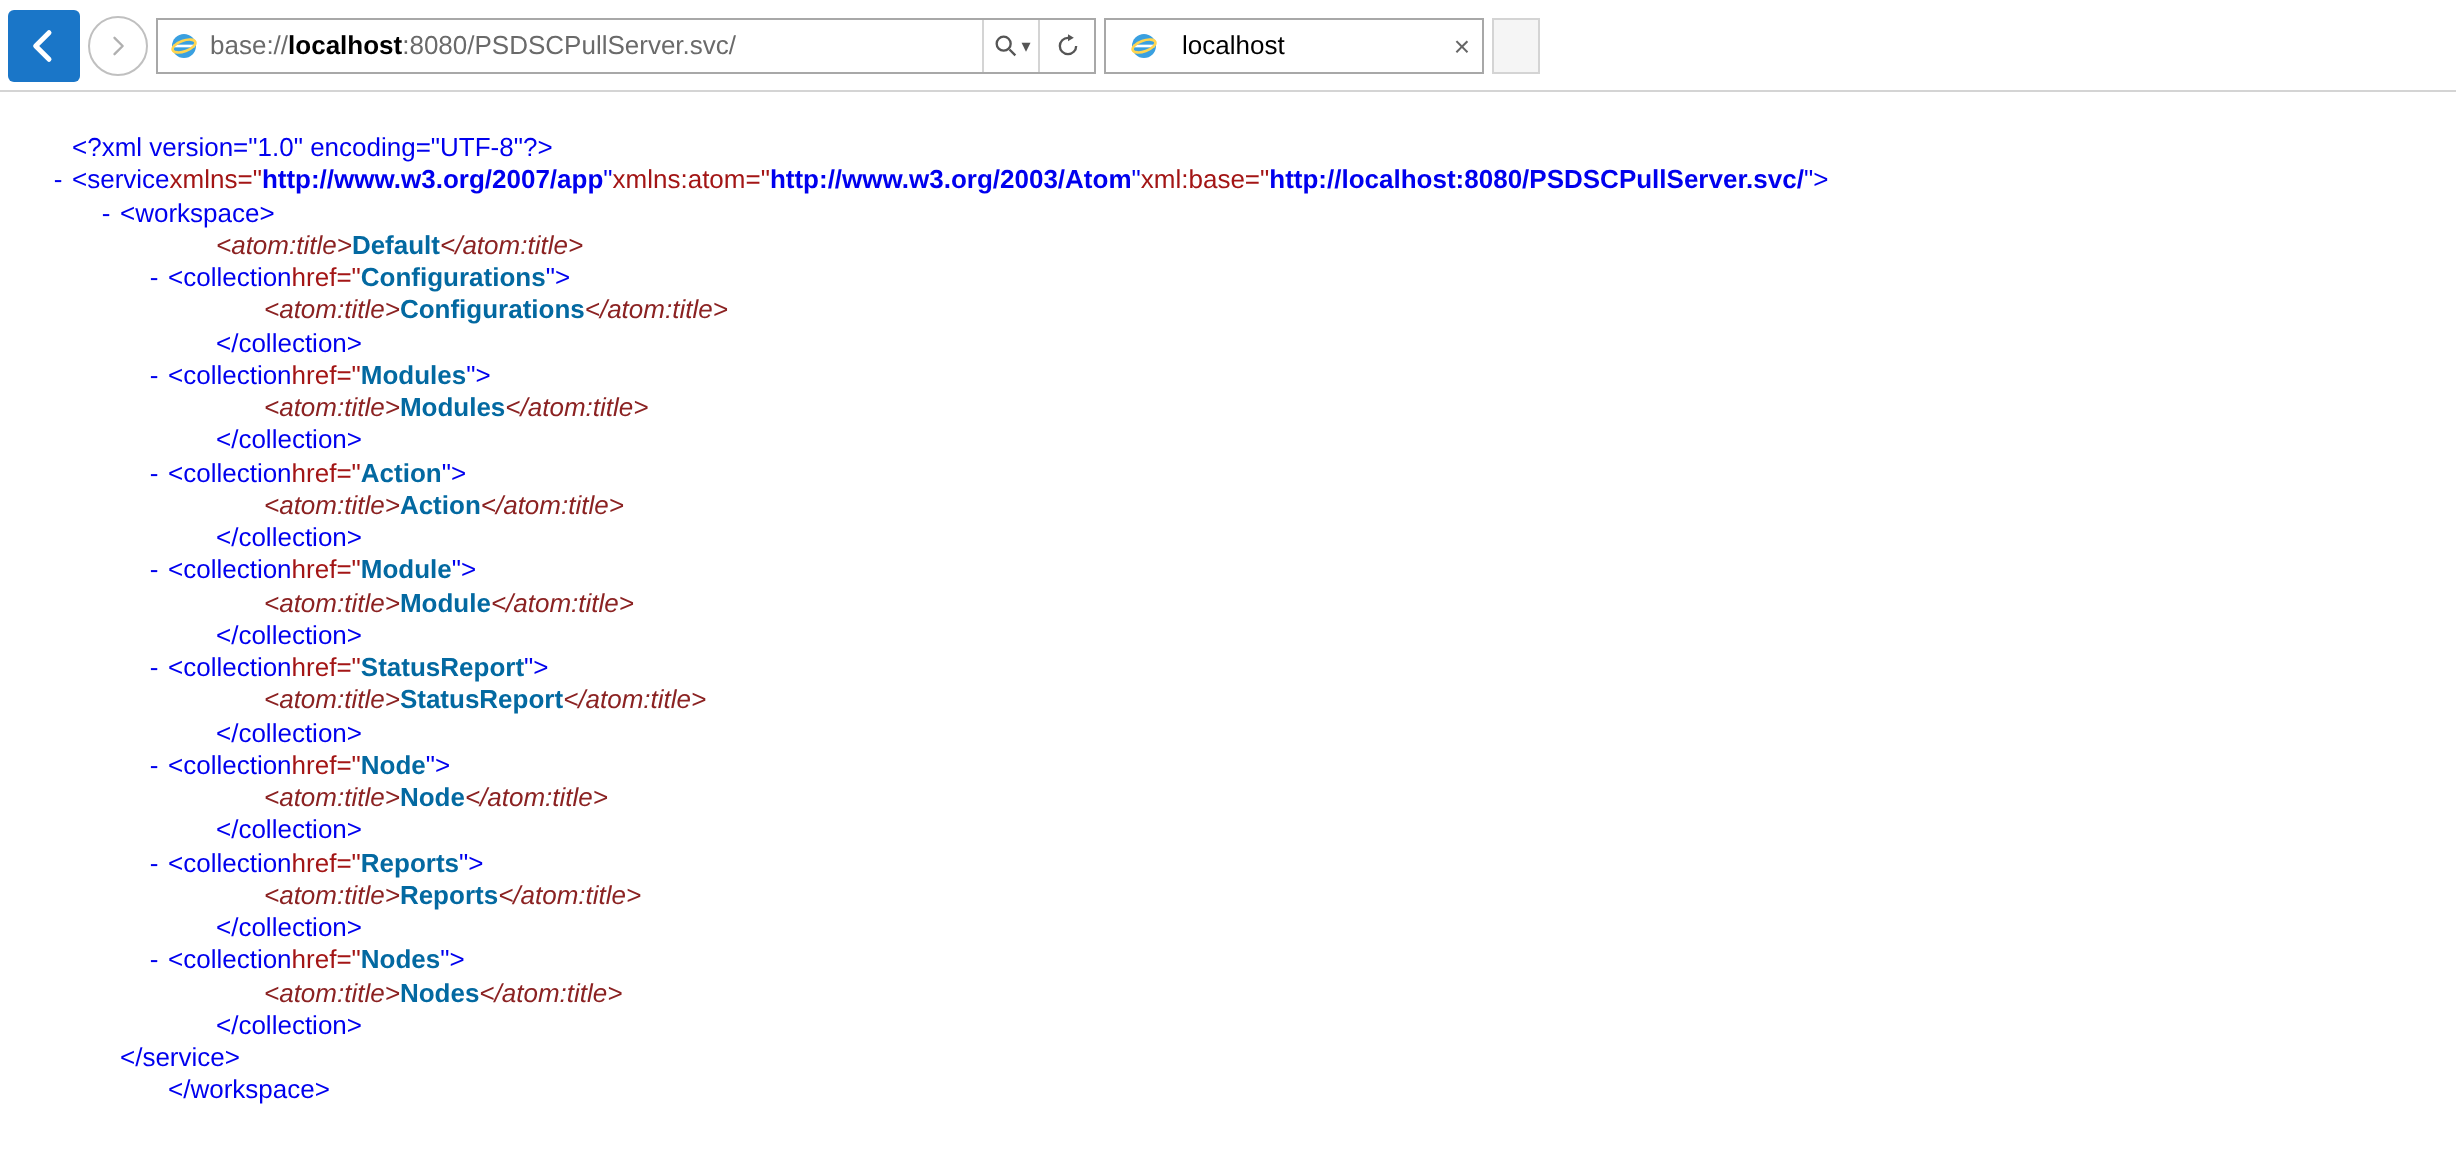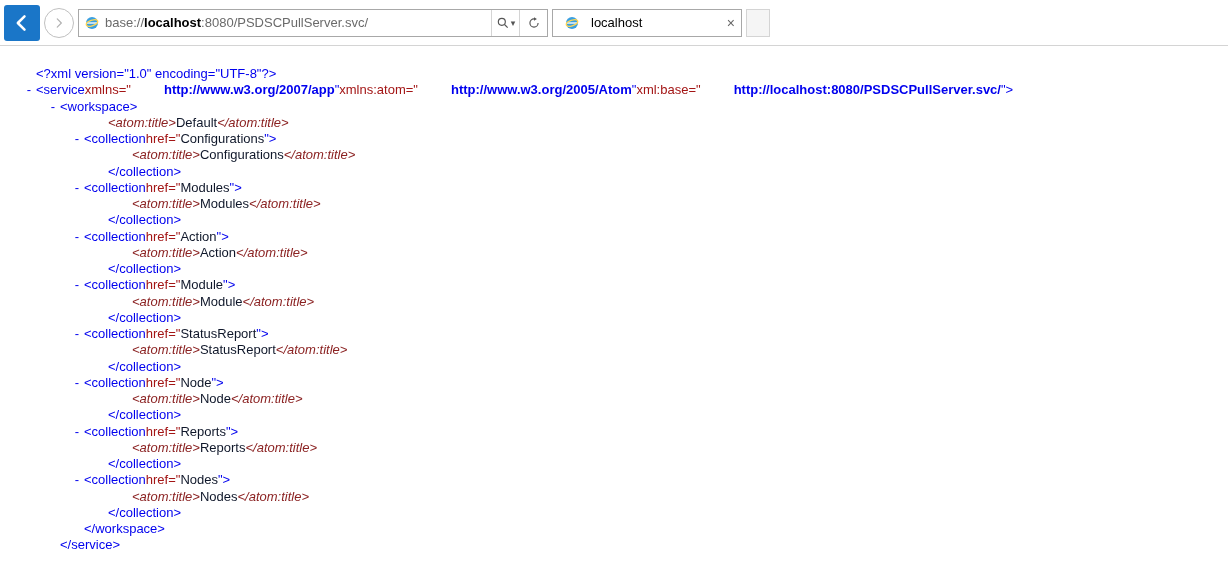--- a/index.html
+++ b/index.html
@@ -107,22 +107,22 @@
   .content {
     padding: 20px 24px;
     font-family: "Segoe UI", Verdana, sans-serif;
     font-size: 13px;
     line-height: 1.25;
     white-space: nowrap;
   }
   .brown { color: #8B2222; font-style: italic; }
   .blue { color: #0000EE; }
   .darkred { color: #A31515; }
-  .bold { font-weight: 400; color: #0f172a; }
-  .bluebold { color: #0000EE; font-weight: 700; margin-left: 33px; }
+  .bold { font-weight: 700; color: #0369a1; }
+  .bluebold { color: #0000EE; font-weight: 700; }
   .row { display: flex; align-items: flex-start; }
   .dash {
     color: #0000EE;
     width: 10px;
     text-align: center;
     cursor: pointer;
     user-select: none;
     margin-right: 2px;
   }
   .i0 { padding-left: 0; }
@@ -189,21 +189,21 @@
       <span style="display:inline-block;width:12px"></span>
       <span class="blue">&lt;?xml version="1.0" encoding="UTF-8"?&gt;</span>
     </div>
     <div class="row i0">
       <span class="dash">-</span>
       <span class="blue">&lt;service</span> 
       <span class="darkred">xmlns="</span>
       <span class="bluebold">http://www.w3.org/2007/app</span>
       <span class="blue">"</span> 
       <span class="darkred">xmlns:atom="</span>
-      <span class="bluebold">http://www.w3.org/2005/Atom</span>
+      <span class="bluebold">http://www.w3.org/2003/Atom</span>
       <span class="blue">"</span> 
       <span class="darkred">xml:base="</span>
       <span class="bluebold">http://localhost:8080/PSDSCPullServer.svc/</span>
       <span class="blue">"</span>
       <span class="blue">&gt;</span>
     </div>
     <div class="row i1">
       <span class="dash">-</span>
       <span class="blue">&lt;workspace&gt;</span>
     </div>
@@ -350,21 +350,21 @@
     <div class="row i4">
       <span style="display:inline-block;width:12px"></span>
       <span class="brown">&lt;atom:title&gt;</span>
       <span class="bold">Nodes</span>
       <span class="brown">&lt;/atom:title&gt;</span>
     </div>
     <div class="row i3">
       <span style="display:inline-block;width:12px"></span>
       <span class="blue">&lt;/collection&gt;</span>
     </div>
+    <div class="row i1">
+      <span style="display:inline-block;width:12px"></span>
+      <span class="blue">&lt;/service&gt;</span>
+    </div>
     <div class="row i2">
       <span style="display:inline-block;width:12px"></span>
       <span class="blue">&lt;/workspace&gt;</span>
-    </div>
-    <div class="row i1">
-      <span style="display:inline-block;width:12px"></span>
-      <span class="blue">&lt;/service&gt;</span>
     </div>
   </div>
 
 </body></html>

